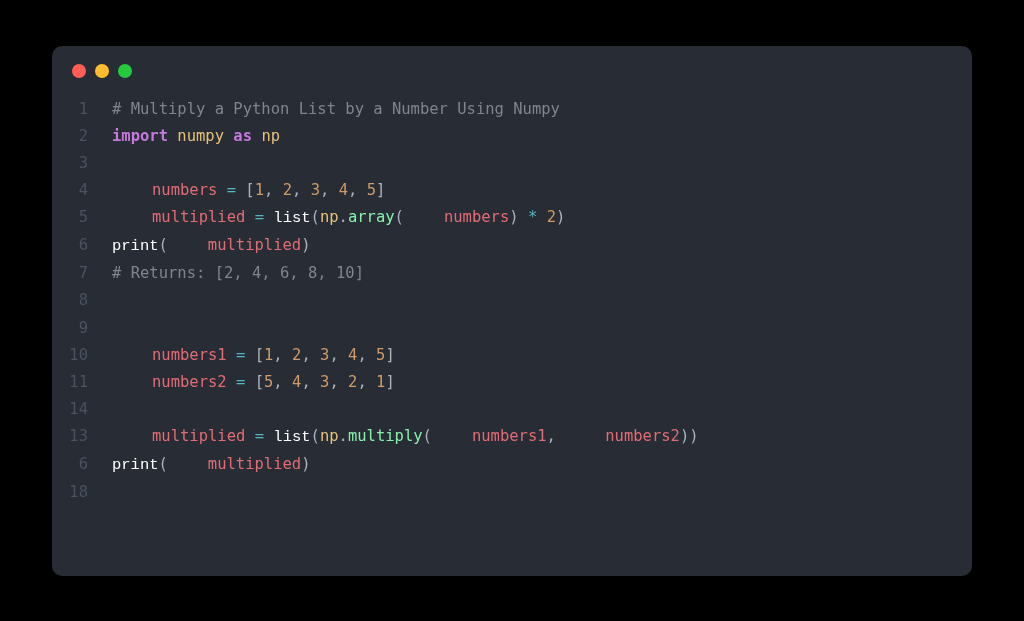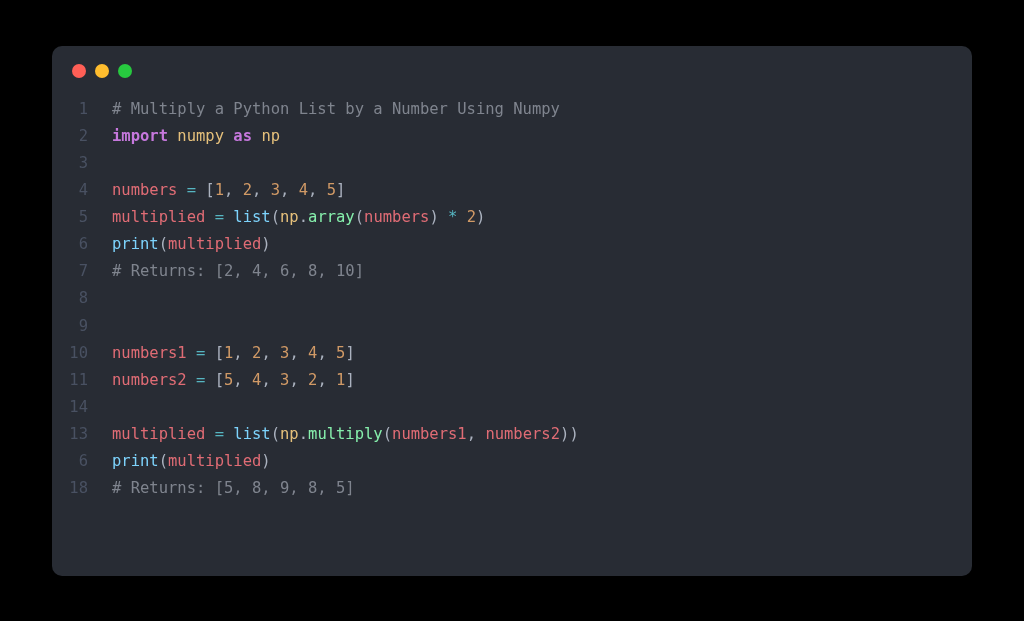--- a/index.html
+++ b/index.html
@@ -49,25 +49,25 @@
       padding-right: 24px;
       user-select: none;
       flex-shrink: 0;
     }
     .code {
       color: #abb2bf;
     }
     .comment { color: #7f848e; }
     .keyword { color: #c678dd; font-weight: bold; }
     .module { color: #e5c07b; }
-    .variable { color: #e06c75; }
+    .variable { color: #e06c75; margin-left: 40px; }
     .operator { color: #56b6c2; }
     .number { color: #d19a66; }
     .function { color: #86efac; }
-    .builtin { color: #7dd3fc; }
+    .builtin { color: #ffffff; font-family: Liberation Mono, monospace; }
     .punct { color: #abb2bf; }
     .paren { color: #abb2bf; }
   </style>
 </head>
 <body>
 
 <div class="window">
   <div class="titlebar">
     <div class="traffic-light tl-red"></div>
     <div class="traffic-light tl-yellow"></div>
@@ -81,15 +81,15 @@
       <div class="line"><span class="lineno">5</span><span class="code"><span class="variable">multiplied</span><span class="punct"> </span><span class="operator">=</span><span class="punct"> </span><span class="builtin">list</span><span class="paren">(</span><span class="module">np</span><span class="punct">.</span><span class="function">array</span><span class="paren">(</span><span class="variable">numbers</span><span class="paren">)</span><span class="punct"> </span><span class="operator">*</span><span class="punct"> </span><span class="number">2</span><span class="paren">)</span></span></div>
       <div class="line"><span class="lineno">6</span><span class="code"><span class="builtin">print</span><span class="paren">(</span><span class="variable">multiplied</span><span class="paren">)</span></span></div>
       <div class="line"><span class="lineno">7</span><span class="code"><span class="comment"># Returns: [2, 4, 6, 8, 10]</span></span></div>
       <div class="line"><span class="lineno">8</span><span class="code">&nbsp;</span></div>
       <div class="line"><span class="lineno">9</span></div>
       <div class="line"><span class="lineno">10</span><span class="code"><span class="variable">numbers1</span><span class="punct"> </span><span class="operator">=</span><span class="punct"> [</span><span class="number">1</span><span class="punct">, </span><span class="number">2</span><span class="punct">, </span><span class="number">3</span><span class="punct">, </span><span class="number">4</span><span class="punct">, </span><span class="number">5</span><span class="punct">]</span></span></div>
       <div class="line"><span class="lineno">11</span><span class="code"><span class="variable">numbers2</span><span class="punct"> </span><span class="operator">=</span><span class="punct"> [</span><span class="number">5</span><span class="punct">, </span><span class="number">4</span><span class="punct">, </span><span class="number">3</span><span class="punct">, </span><span class="number">2</span><span class="punct">, </span><span class="number">1</span><span class="punct">]</span></span></div>
       <div class="line"><span class="lineno">14</span><span class="code">&nbsp;</span></div>
       <div class="line"><span class="lineno">13</span><span class="code"><span class="variable">multiplied</span><span class="punct"> </span><span class="operator">=</span><span class="punct"> </span><span class="builtin">list</span><span class="paren">(</span><span class="module">np</span><span class="punct">.</span><span class="function">multiply</span><span class="paren">(</span><span class="variable">numbers1</span><span class="punct">, </span><span class="variable">numbers2</span><span class="paren">)</span><span class="paren">)</span></span></div>
       <div class="line"><span class="lineno">6</span><span class="code"><span class="builtin">print</span><span class="paren">(</span><span class="variable">multiplied</span><span class="paren">)</span></span></div>
-      <div class="line"><span class="lineno">18</span><span class="code"><span class="comment"># Returns: [5, 8, 9, 8, 5]</span></span></div>
+      <div class="line"><span class="lineno">18</span></div>
     </div>
 </div>
 
 </body></html>

